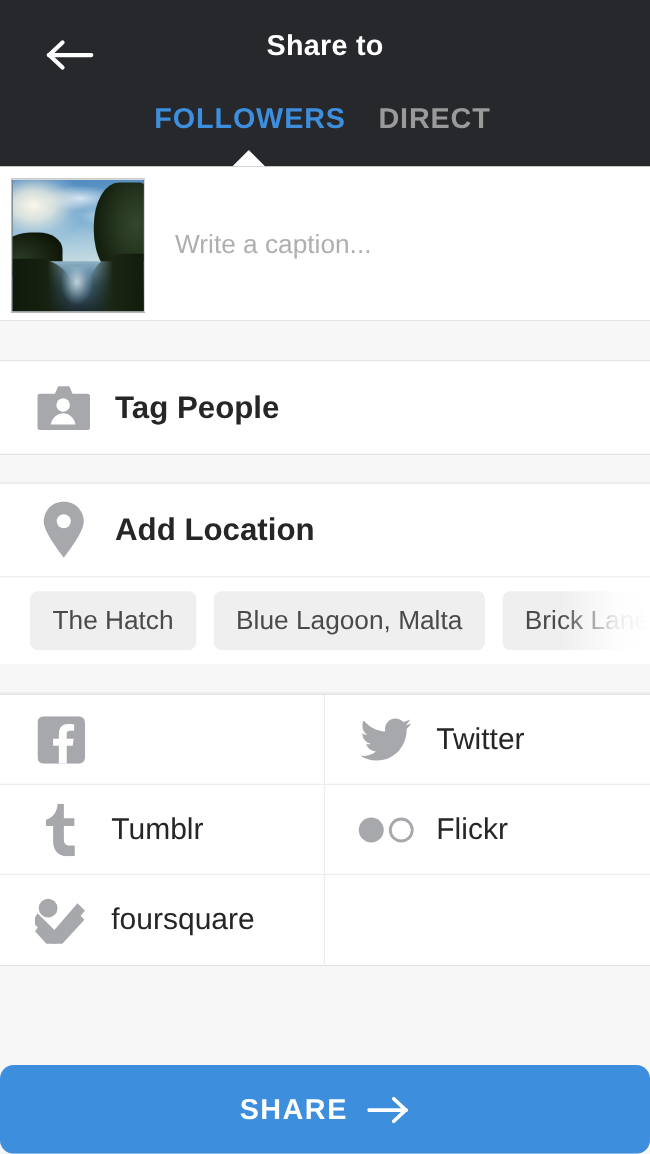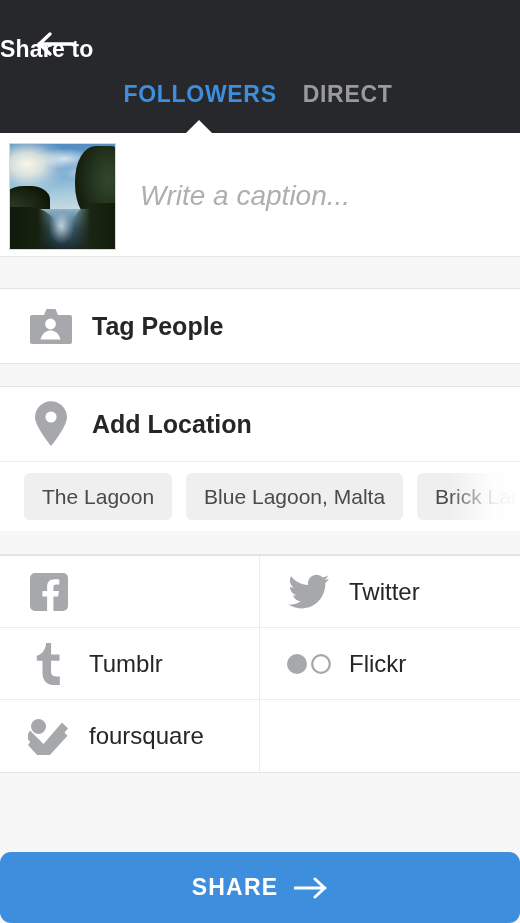--- a/index.html
+++ b/index.html
@@ -19,21 +19,22 @@
   }
   .back-btn {
     position: absolute;
     left: 28px; top: 23px;
     width: 56px; height: 42px;
     display: flex; align-items: center; justify-content: center;
     cursor: pointer;
   }
   .header-title {
     position: absolute;
-    left: 0; right: 0; top: 36px;
+    left: 0; right: 0; top: 23px;
+    text-align: center;
     color: #ffffff;
     font-size: 23px;
     font-weight: bold;
     letter-spacing: 0.2px;
   }
   .tabs {
     position: absolute;
     left: 0; right: 4px; top: 81px;
     display: flex;
     justify-content: center;
@@ -111,25 +112,24 @@
   }
   .thumb-glint {
     position: absolute; left: 36%; bottom: 4%; width: 26%; height: 30%;
     background: radial-gradient(ellipse 60% 72% at 50% 40%, rgba(216,232,240,0.82) 0%, rgba(160,190,205,0.28) 55%, rgba(255,255,255,0) 80%);
   }
   .caption-input {
     flex: 1;
     border: none; outline: none;
     background: transparent;
     font-family: "Liberation Sans", sans-serif;
-    font-size: 28px;
+    font-size: 21px;
     color: #0f766e;
     padding: 26px 16px 0 24px;
     height: 100px;
-    font-style: italic;
   }
   .caption-input::placeholder { color: #afafaf; }
 
   
   .gap {
     background: #f7f7f7;
     border-bottom: 1px solid #e4e4e4;
   }
   .gap-top { border-top: 1px solid #e4e4e4; }
 
@@ -298,21 +298,21 @@
       <svg width="34" height="46" viewBox="0 0 34 46">
         <path d="M17 45 C17 45 33 25.5 33 16.2 A16 16 0 0 0 1 16.2 C1 25.5 17 45 17 45 z" fill="#a6a8ac"></path>
         <circle cx="17" cy="16" r="5.6" fill="#ffffff"></circle>
       </svg>
     </div>
     <div class="action-label">Add Location</div>
   </div>
 
   <div class="chips-wrap">
     <div class="chips">
-      <div class="chip">The Lagoon</div>
+      <div class="chip">The Hatch</div>
       <div class="chip">Blue Lagoon, Malta</div>
       <div class="chip">Brick Lane</div>
     </div>
     <div class="chips-fade"></div>
   </div>
 
   <div class="gap" style="height:24px"></div>
 
   <div class="social-grid">
 

